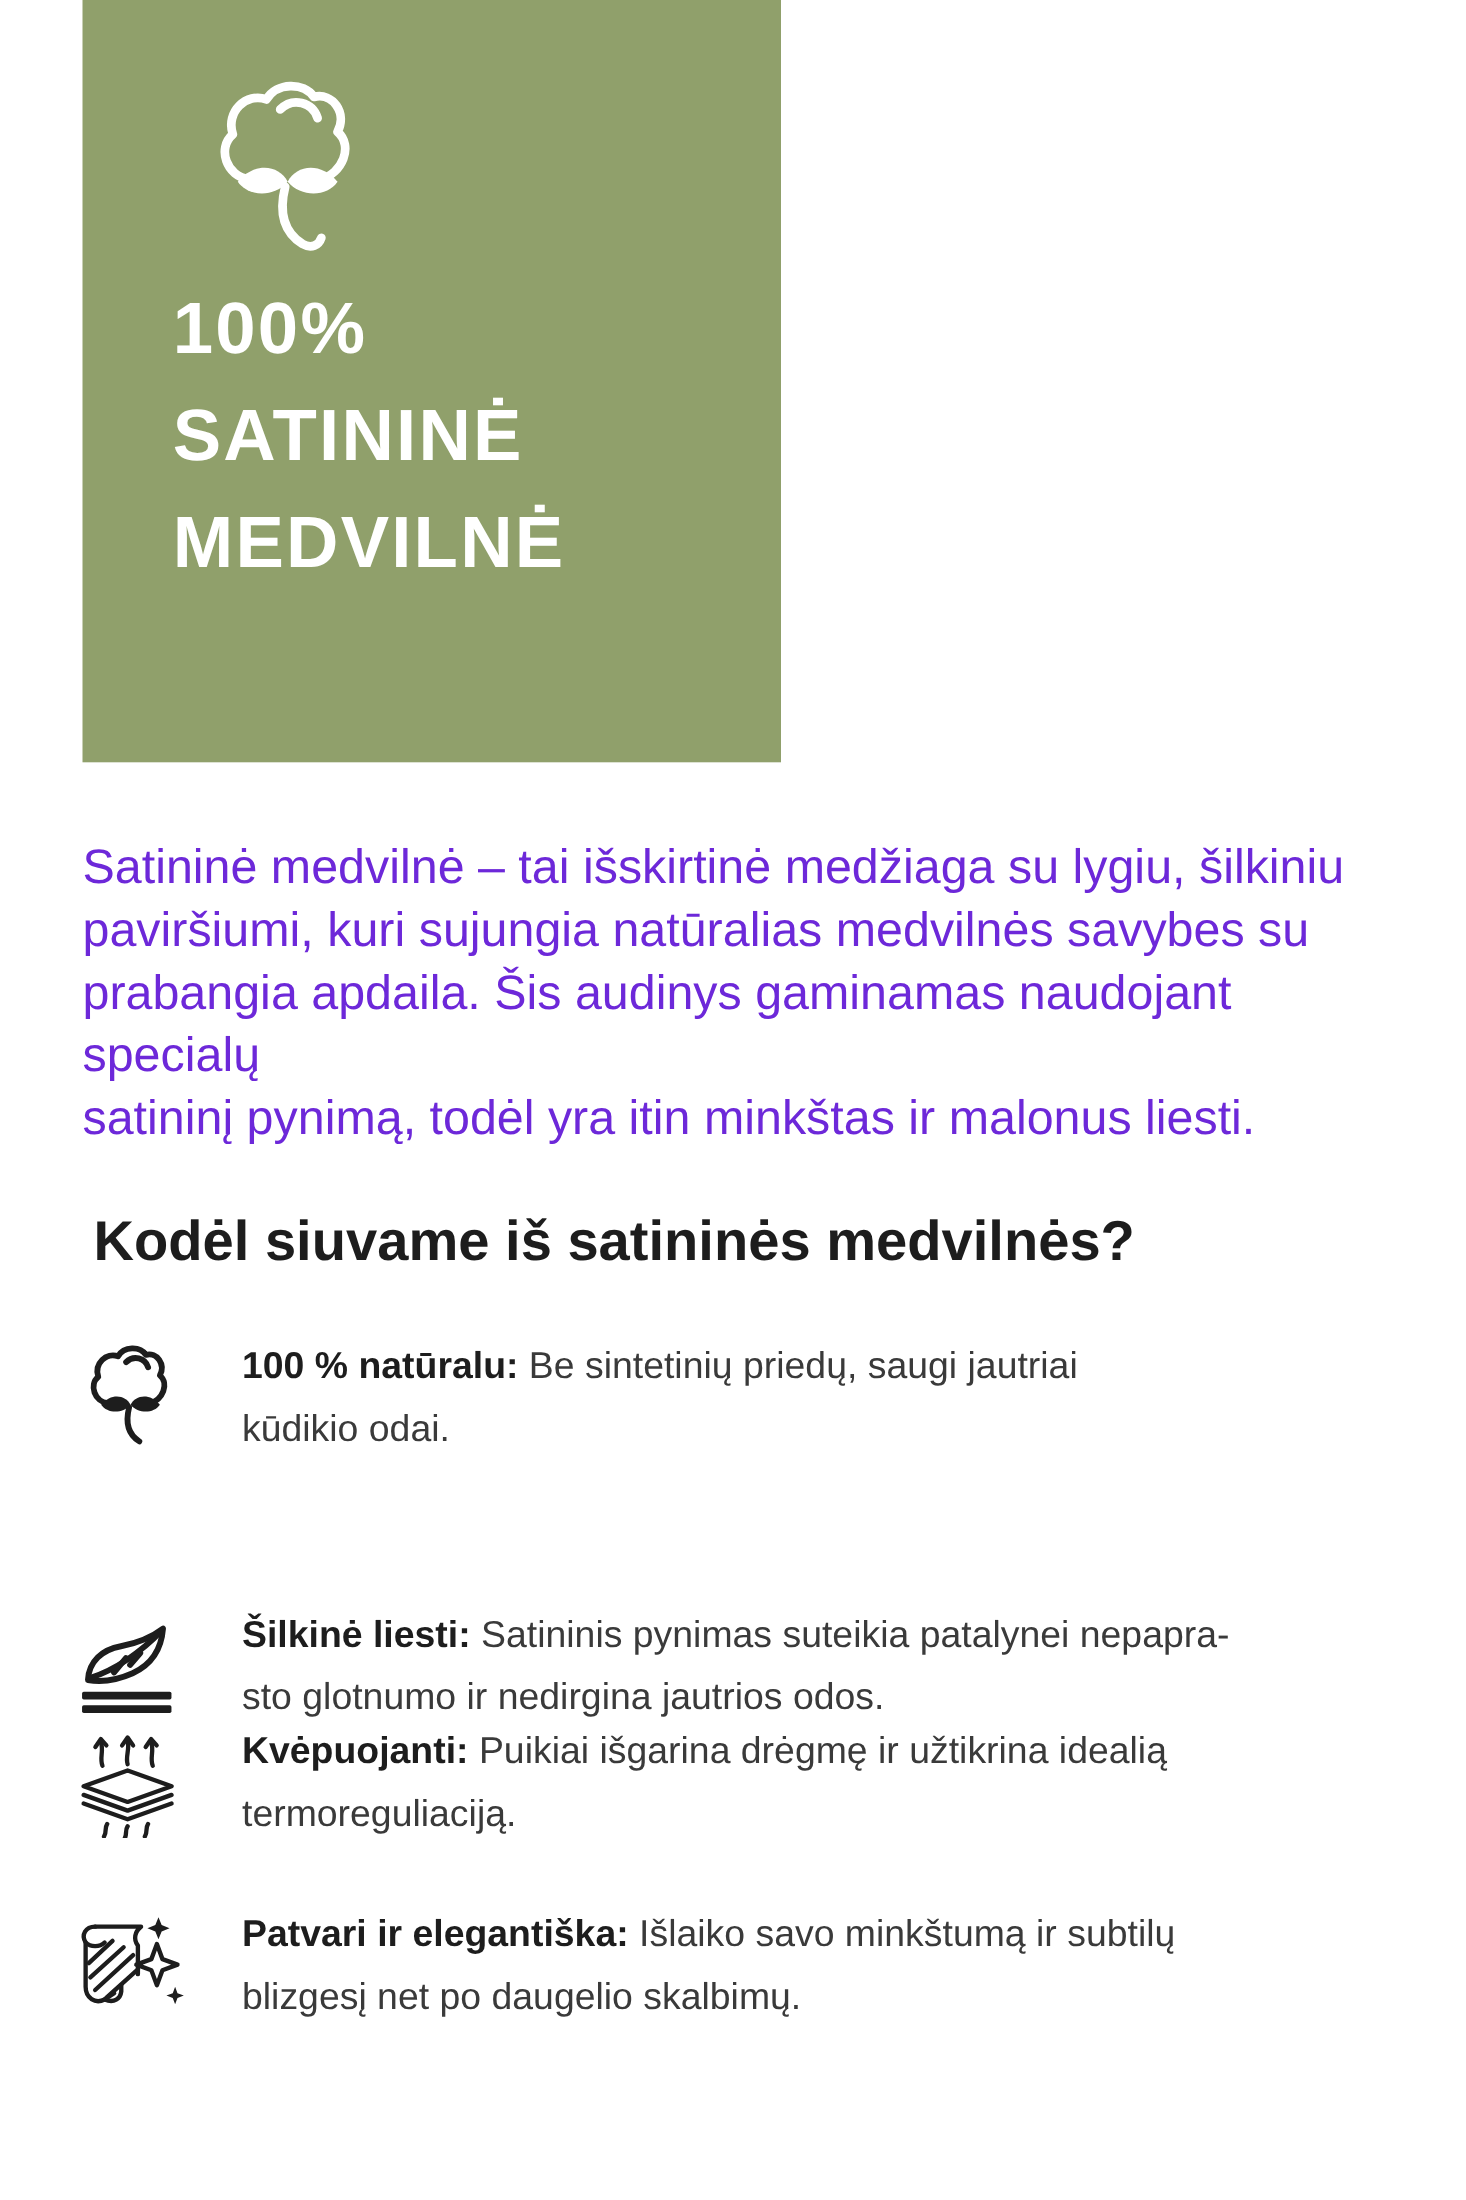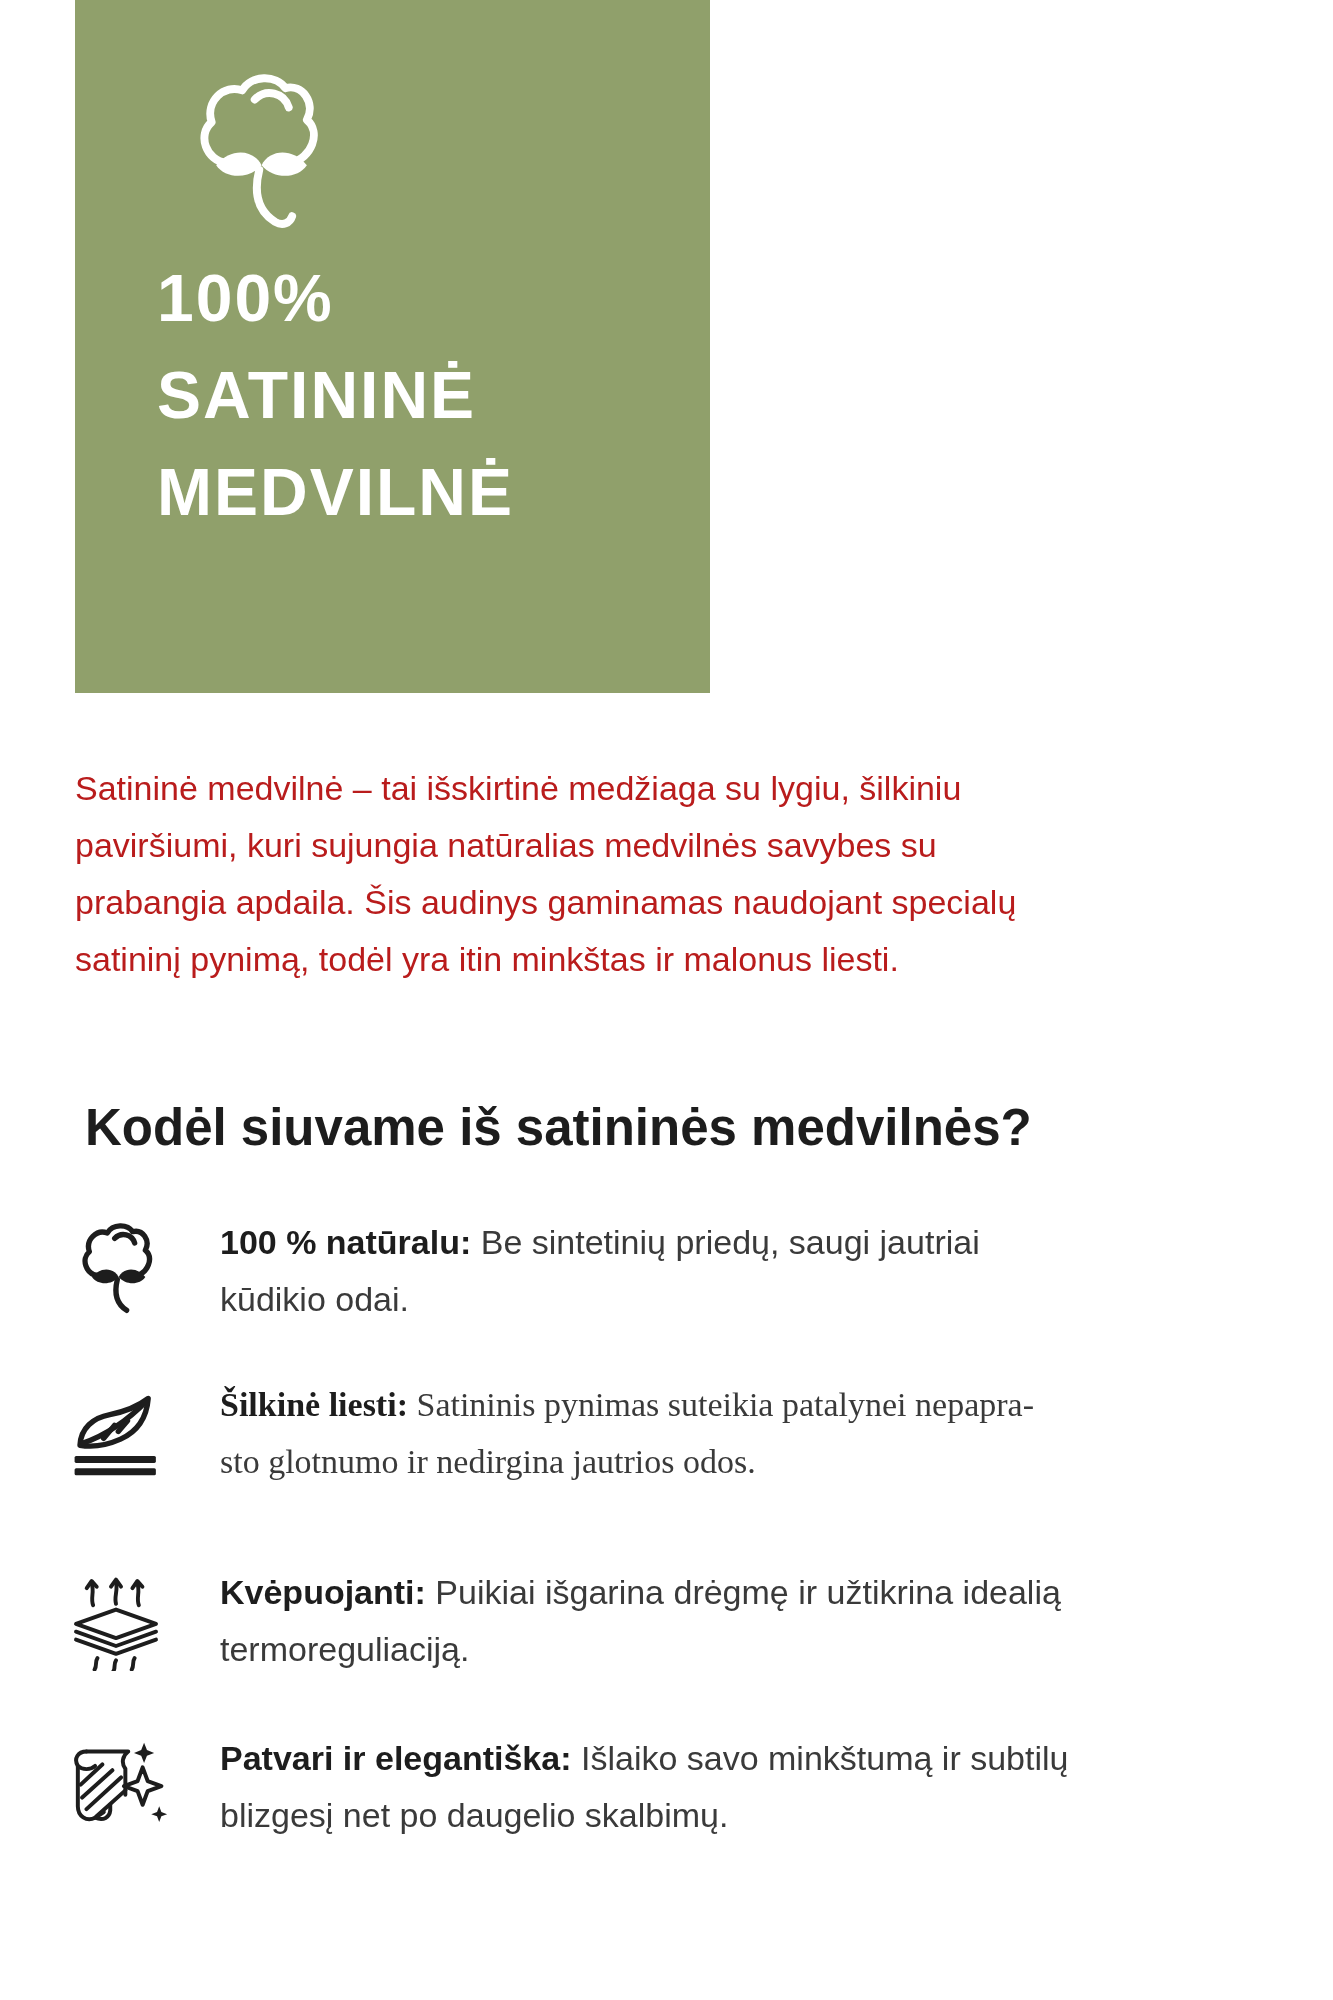--- a/index.html
+++ b/index.html
@@ -23,21 +23,21 @@
   }
   .hero-title{
     position:absolute;left:82px;top:250px;
     font-size:66px;font-weight:700;line-height:97px;
     letter-spacing:2px;color:#ffffff;
     white-space:pre-line;
   }
   
   .intro{
     position:absolute;left:75px;top:760px;width:1160px;
-    font-size:34px;line-height:57px;color:#b91c1c;
+    font-size:44px;line-height:57px;color:#6d28d9;
     white-space:pre-line;
   }
   
   .section-heading{
     position:absolute;left:85px;top:1098px;width:1100px;
     font-size:51px;font-weight:700;color:#1d1d1d;
   }
   
   .benefit{
     position:absolute;left:60px;right:75px;
@@ -48,21 +48,21 @@
     display:flex;align-items:center;justify-content:center;
     color:#1d1d1d;
   }
   .benefit .txt{
     margin-left:48px;flex:1;
     font-size:34px;line-height:57px;color:#3a3a3a;
   }
   .benefit .txt .lbl{font-weight:700;color:#1d1d1d;}
   .benefit .txt .body{white-space:pre-line;}
   .row1{top:1208px;height:125px;}
-  .row2{top:1370px;height:125px;font-family:Liberation Serif, serif;}
+  .row2{top:1452px;height:125px;}
   .row3{top:1558px;height:125px;}
   .row4{top:1722px;height:130px;}
   svg{display:block;}
 </style>
 </head>
 <body>
 
 <div class="page">
 
   <div class="hero">

